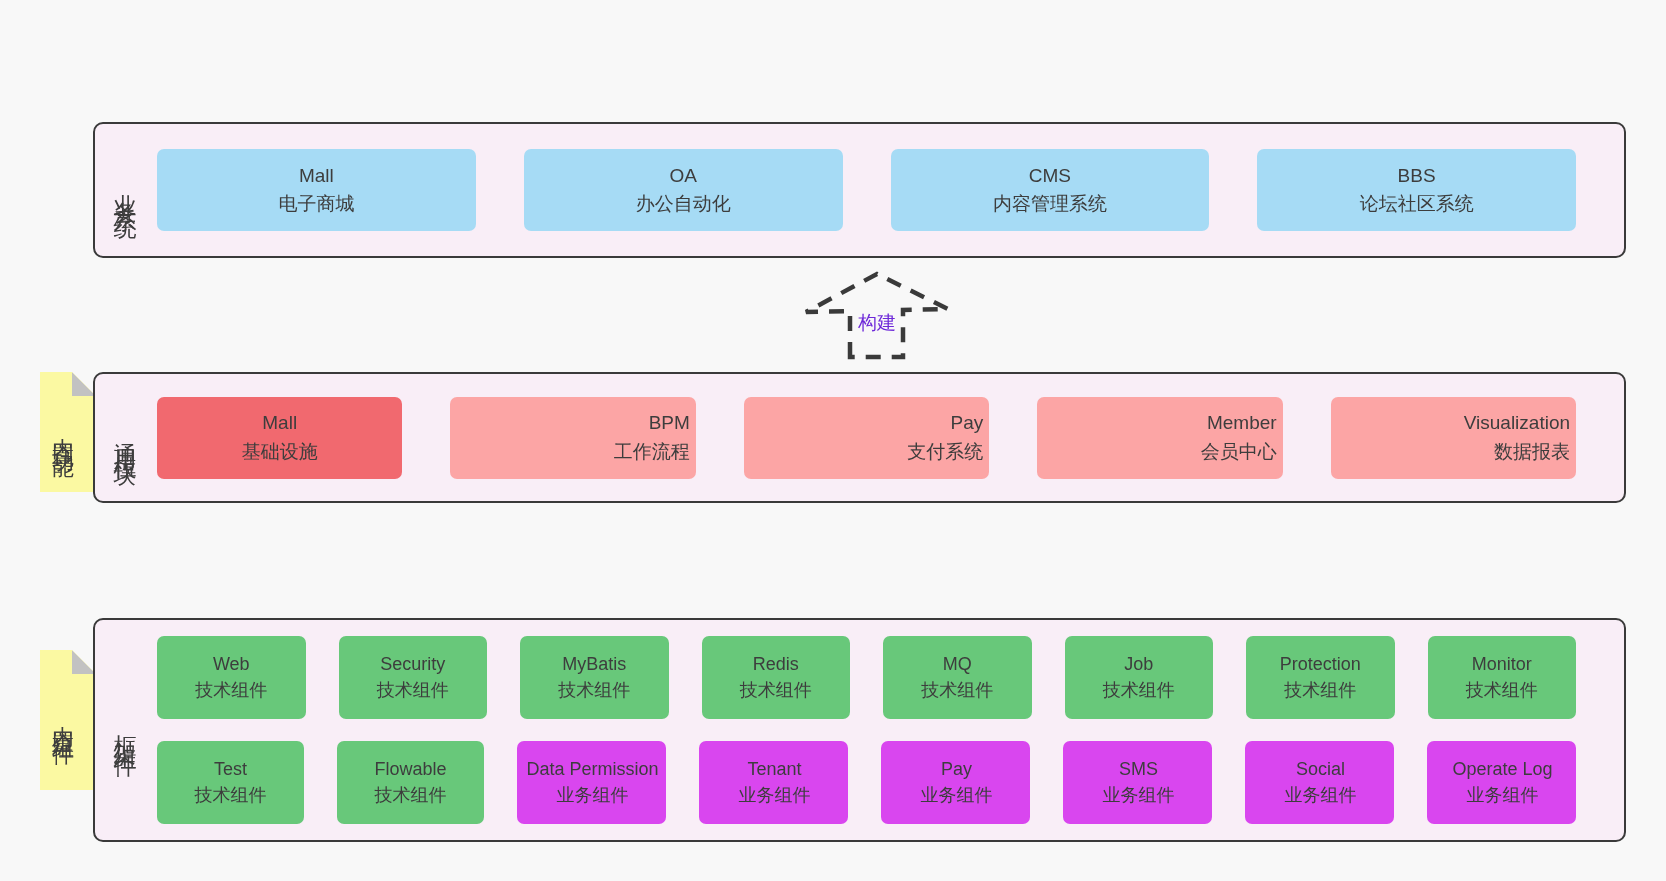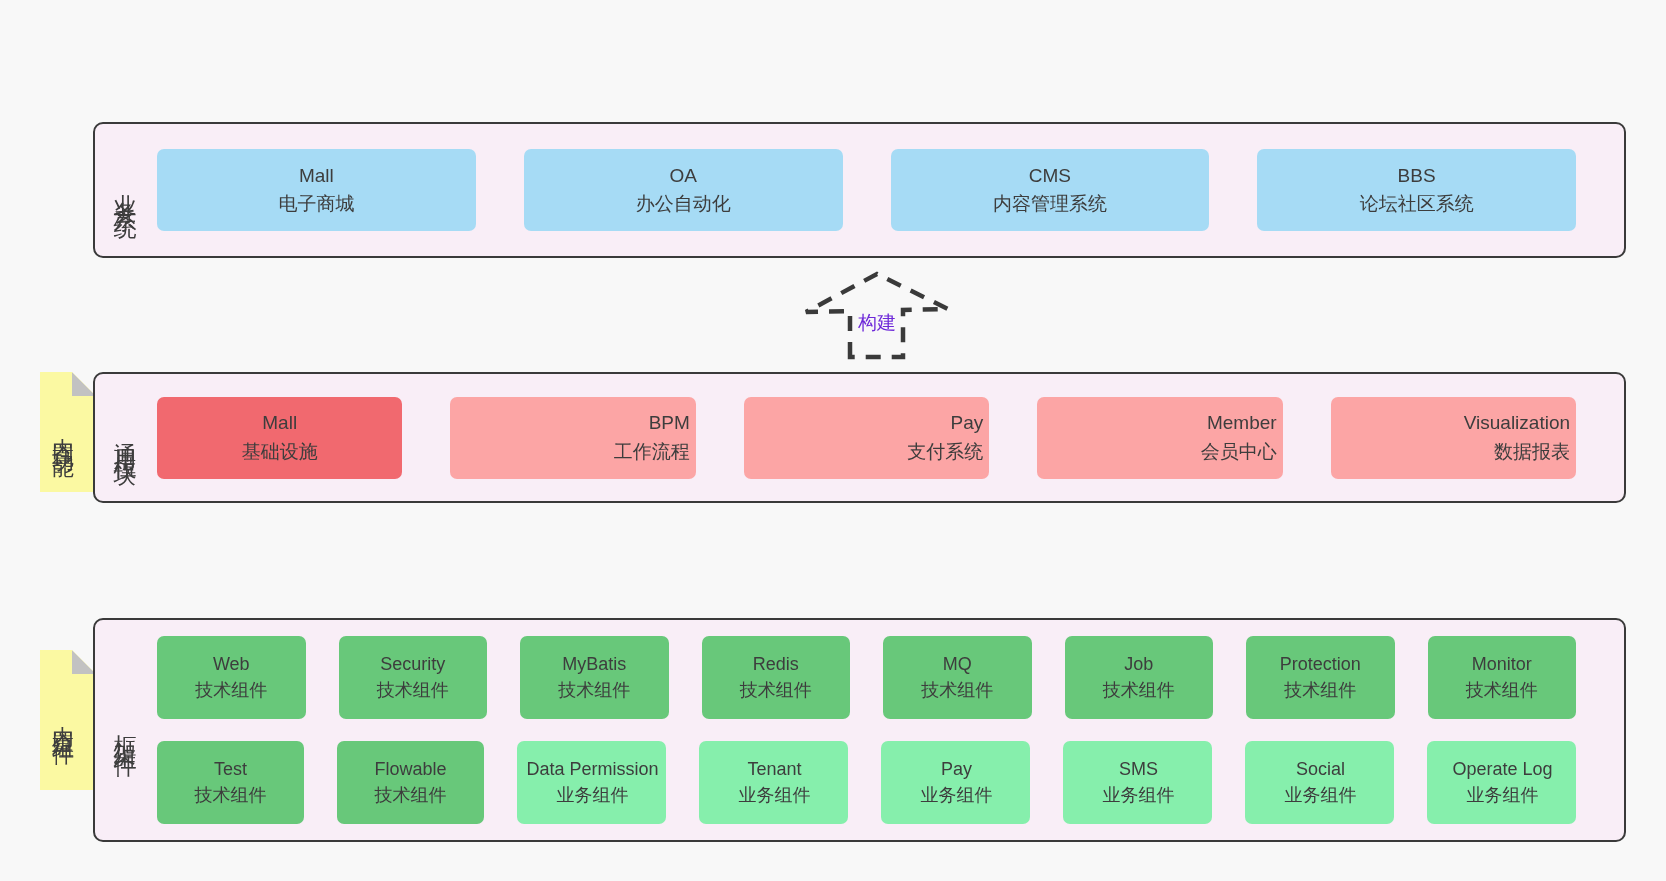--- a/index.html
+++ b/index.html
@@ -61,21 +61,21 @@
     text-align:center;
     font-size:19px;
     line-height:1.5;
     padding:0 6px;
     box-sizing:border-box;
   }
   .box-blue{background:#a6dbf5;}
   .box-red{background:#f1696f;}
   .box-pink{background:#fca5a5;align-items:flex-end;}
   .box-green-dark{background:#68c87a;align-items:center;}
-  .box-green-light{background:#86efac;padding-left:8px;}
+  .box-green-light{background:#d946ef;padding-left:8px;}
 
   
   .comp-grid{
     flex:1;
     display:flex;
     flex-direction:column;
     justify-content:center;
     gap:22px;
     padding-right:48px;
   }

